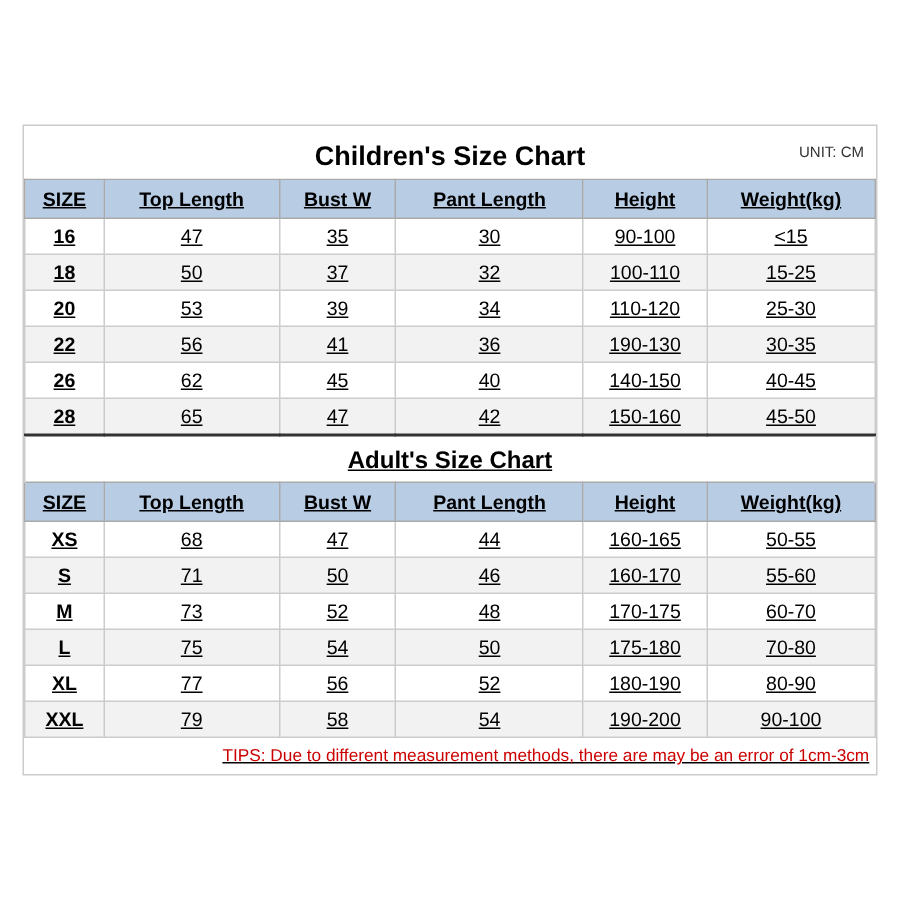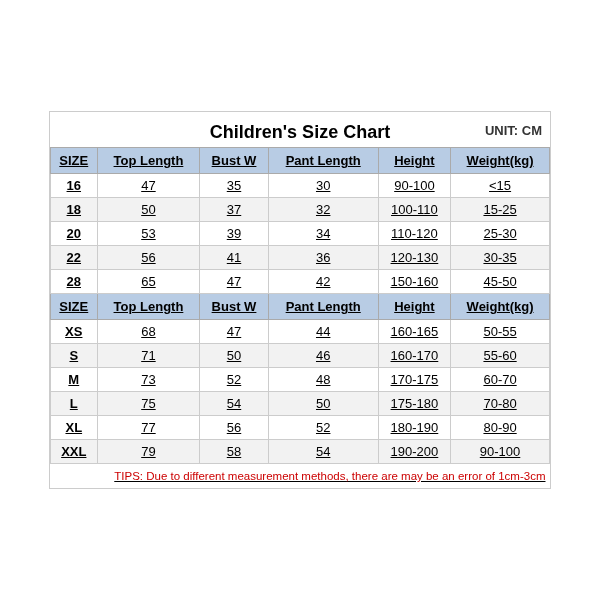--- a/index.html
+++ b/index.html
@@ -6,39 +6,39 @@
     body {
       width: 600px;
       height: 600px;
       background: #fff;
       font-family: Arial, sans-serif;
       display: flex;
       align-items: center;
       justify-content: center;
     }
     .container {
-      width: 502px;
+      width: 570px;
       border: 1px solid #ccc;
       background: #fff;
     }
     .main-title {
       text-align: center;
       font-size: 18px;
       font-weight: bold;
       padding: 10px 0 4px 0;
       background: #fff;
       position: relative;
     }
     .unit-label {
       position: absolute;
       right: 8px;
       top: 50%;
       transform: translateY(-50%);
-      font-size: 13px;
-      font-weight: bold;
+      font-size: 10px;
+      font-weight: normal;
       color: #333;
     }
     table {
       width: 100%;
       border-collapse: collapse;
       font-size: 13px;
       text-decoration: underline;
     }
     .col-header td {
       background: #b8cce4;
@@ -133,33 +133,44 @@
           <td>39</td>
           <td>34</td>
           <td>110-120</td>
           <td>25-30</td>
         </tr>
         <tr class="data-row">
           <td class="size-cell">22</td>
           <td>56</td>
           <td>41</td>
           <td>36</td>
-          <td>120-130</td>
+          <td>190-130</td>
           <td>30-35</td>
+        </tr>
+        <tr class="data-row">
+          <td class="size-cell">26</td>
+          <td>62</td>
+          <td>45</td>
+          <td>40</td>
+          <td>140-150</td>
+          <td>40-45</td>
         </tr>
         <tr class="data-row">
           <td class="size-cell">28</td>
           <td>65</td>
           <td>47</td>
           <td>42</td>
           <td>150-160</td>
           <td>45-50</td>
         </tr>
       </tbody>
     <tbody>
+      <tr class="adult-header-row">
+        <td colspan="6">Adult's Size Chart</td>
+      </tr>
       <tr class="adult-col-header">
         <td>SIZE</td>
         <td>Top Length</td>
         <td>Bust W</td>
         <td>Pant Length</td>
         <td>Height</td>
         <td>Weight(kg)</td>
       </tr>
     </tbody>
     <tbody id="adult-body">

